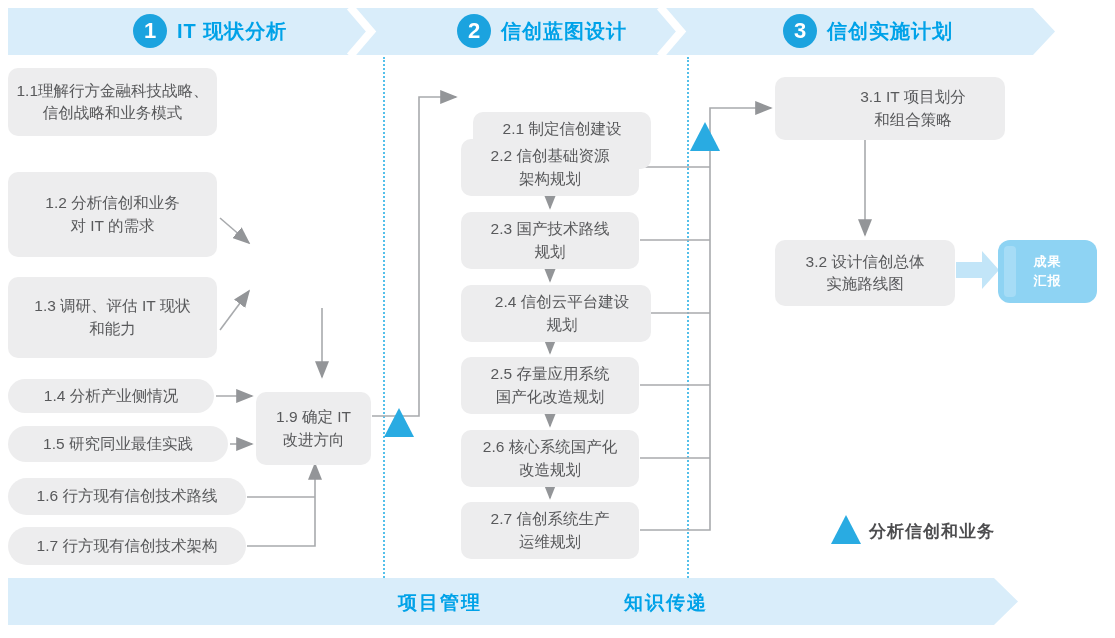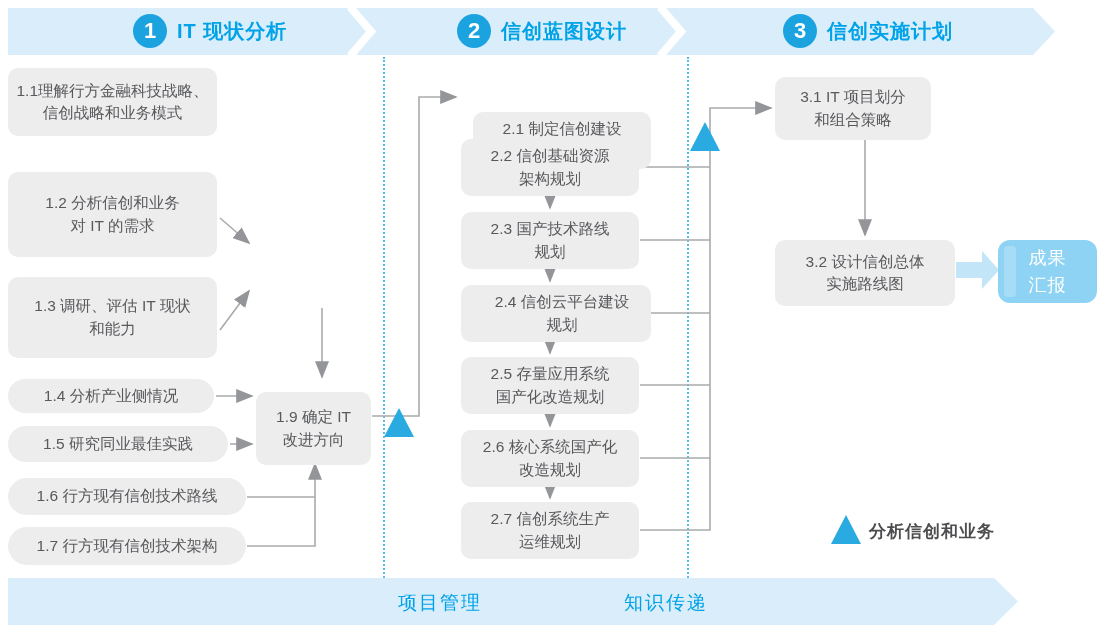--- a/index.html
+++ b/index.html
@@ -21,32 +21,32 @@
     font-weight:bold;font-size:22px;flex:0 0 auto;
   }
   .phase-title{margin-left:10px;color:#00A2E8;font-weight:bold;font-size:20px;letter-spacing:1px;white-space:nowrap;}
   .node{
     position:absolute;z-index:4;background:#EDEDEE;border-radius:10px;
     display:flex;align-items:center;justify-content:center;text-align:center;
     color:#58595B;font-size:15.5px;line-height:1.45;white-space:pre-line;
   }
   .pill{border-radius:19px;}
   .outcome{
-    background:#8ED3F3;border-radius:12px;color:#ffffff;font-weight:normal;
-    font-size:18px;letter-spacing:1px;text-align:center;
+    background:#8ED3F3;border-radius:12px;color:#ffffff;font-weight:bold;
+    font-size:13px;letter-spacing:1px;text-align:center;
   }
   .outcome-strip{position:absolute;z-index:5;background:#A6DCF6;border-radius:4px;}
   .divider{position:absolute;z-index:1;width:0;border-left:2px dotted #54C0EA;}
   .tri{
     position:absolute;z-index:6;width:0;height:0;
     border-left:15px solid transparent;border-right:15px solid transparent;
     border-bottom:29px solid #29ABE2;
   }
   .legend-label{position:absolute;z-index:6;color:#4D4D4F;font-weight:bold;font-size:17px;letter-spacing:1px;white-space:nowrap;}
-  .footer-label{position:absolute;z-index:6;color:#00A2E8;font-weight:normal;font-size:19px;letter-spacing:2px;white-space:nowrap;}
+  .footer-label{position:absolute;z-index:6;color:#00A2E8;font-weight:bold;font-size:19px;letter-spacing:2px;white-space:nowrap;}
   svg.layer{position:absolute;left:0;top:0;z-index:2;}
 </style>
 </head>
 <body>
 
 <div id="canvas">
 
   <div class="band" style="left:8px;top:8px;width:1047px;height:47px;"></div>
 
   <svg class="chev" style="left:345px;top:5px;" width="32" height="53" viewBox="0 0 32 53">
@@ -136,21 +136,21 @@
 规划</div>
   <div class="node" style="left:461px;top:285px;width:178px;height:57px;padding-left:12px;">2.4 信创云平台建设
 规划</div>
   <div class="node" style="left:461px;top:357px;width:178px;height:57px;">2.5 存量应用系统
 国产化改造规划</div>
   <div class="node" style="left:461px;top:430px;width:178px;height:57px;">2.6 核心系统国产化
 改造规划</div>
   <div class="node" style="left:461px;top:502px;width:178px;height:57px;">2.7 信创系统生产
 运维规划</div>
 
-  <div class="node" style="left:775px;top:77px;width:156px;height:63px;">3.1 IT 项目划分
+  <div class="node" style="left:775px;top:77px;width:184px;height:63px;padding-left:46px;">3.1 IT 项目划分
 和组合策略</div>
   <div class="node" style="left:775px;top:240px;width:180px;height:66px;">3.2 设计信创总体
 实施路线图</div>
   <div class="node outcome" style="left:998px;top:240px;width:99px;height:63px;">成果
 汇报</div>
   <div class="outcome-strip" style="left:1004px;top:246px;width:12px;height:51px;"></div>
 
   <div class="tri" style="left:384px;top:408px;"></div>
   <div class="tri" style="left:690px;top:122px;"></div>
 

